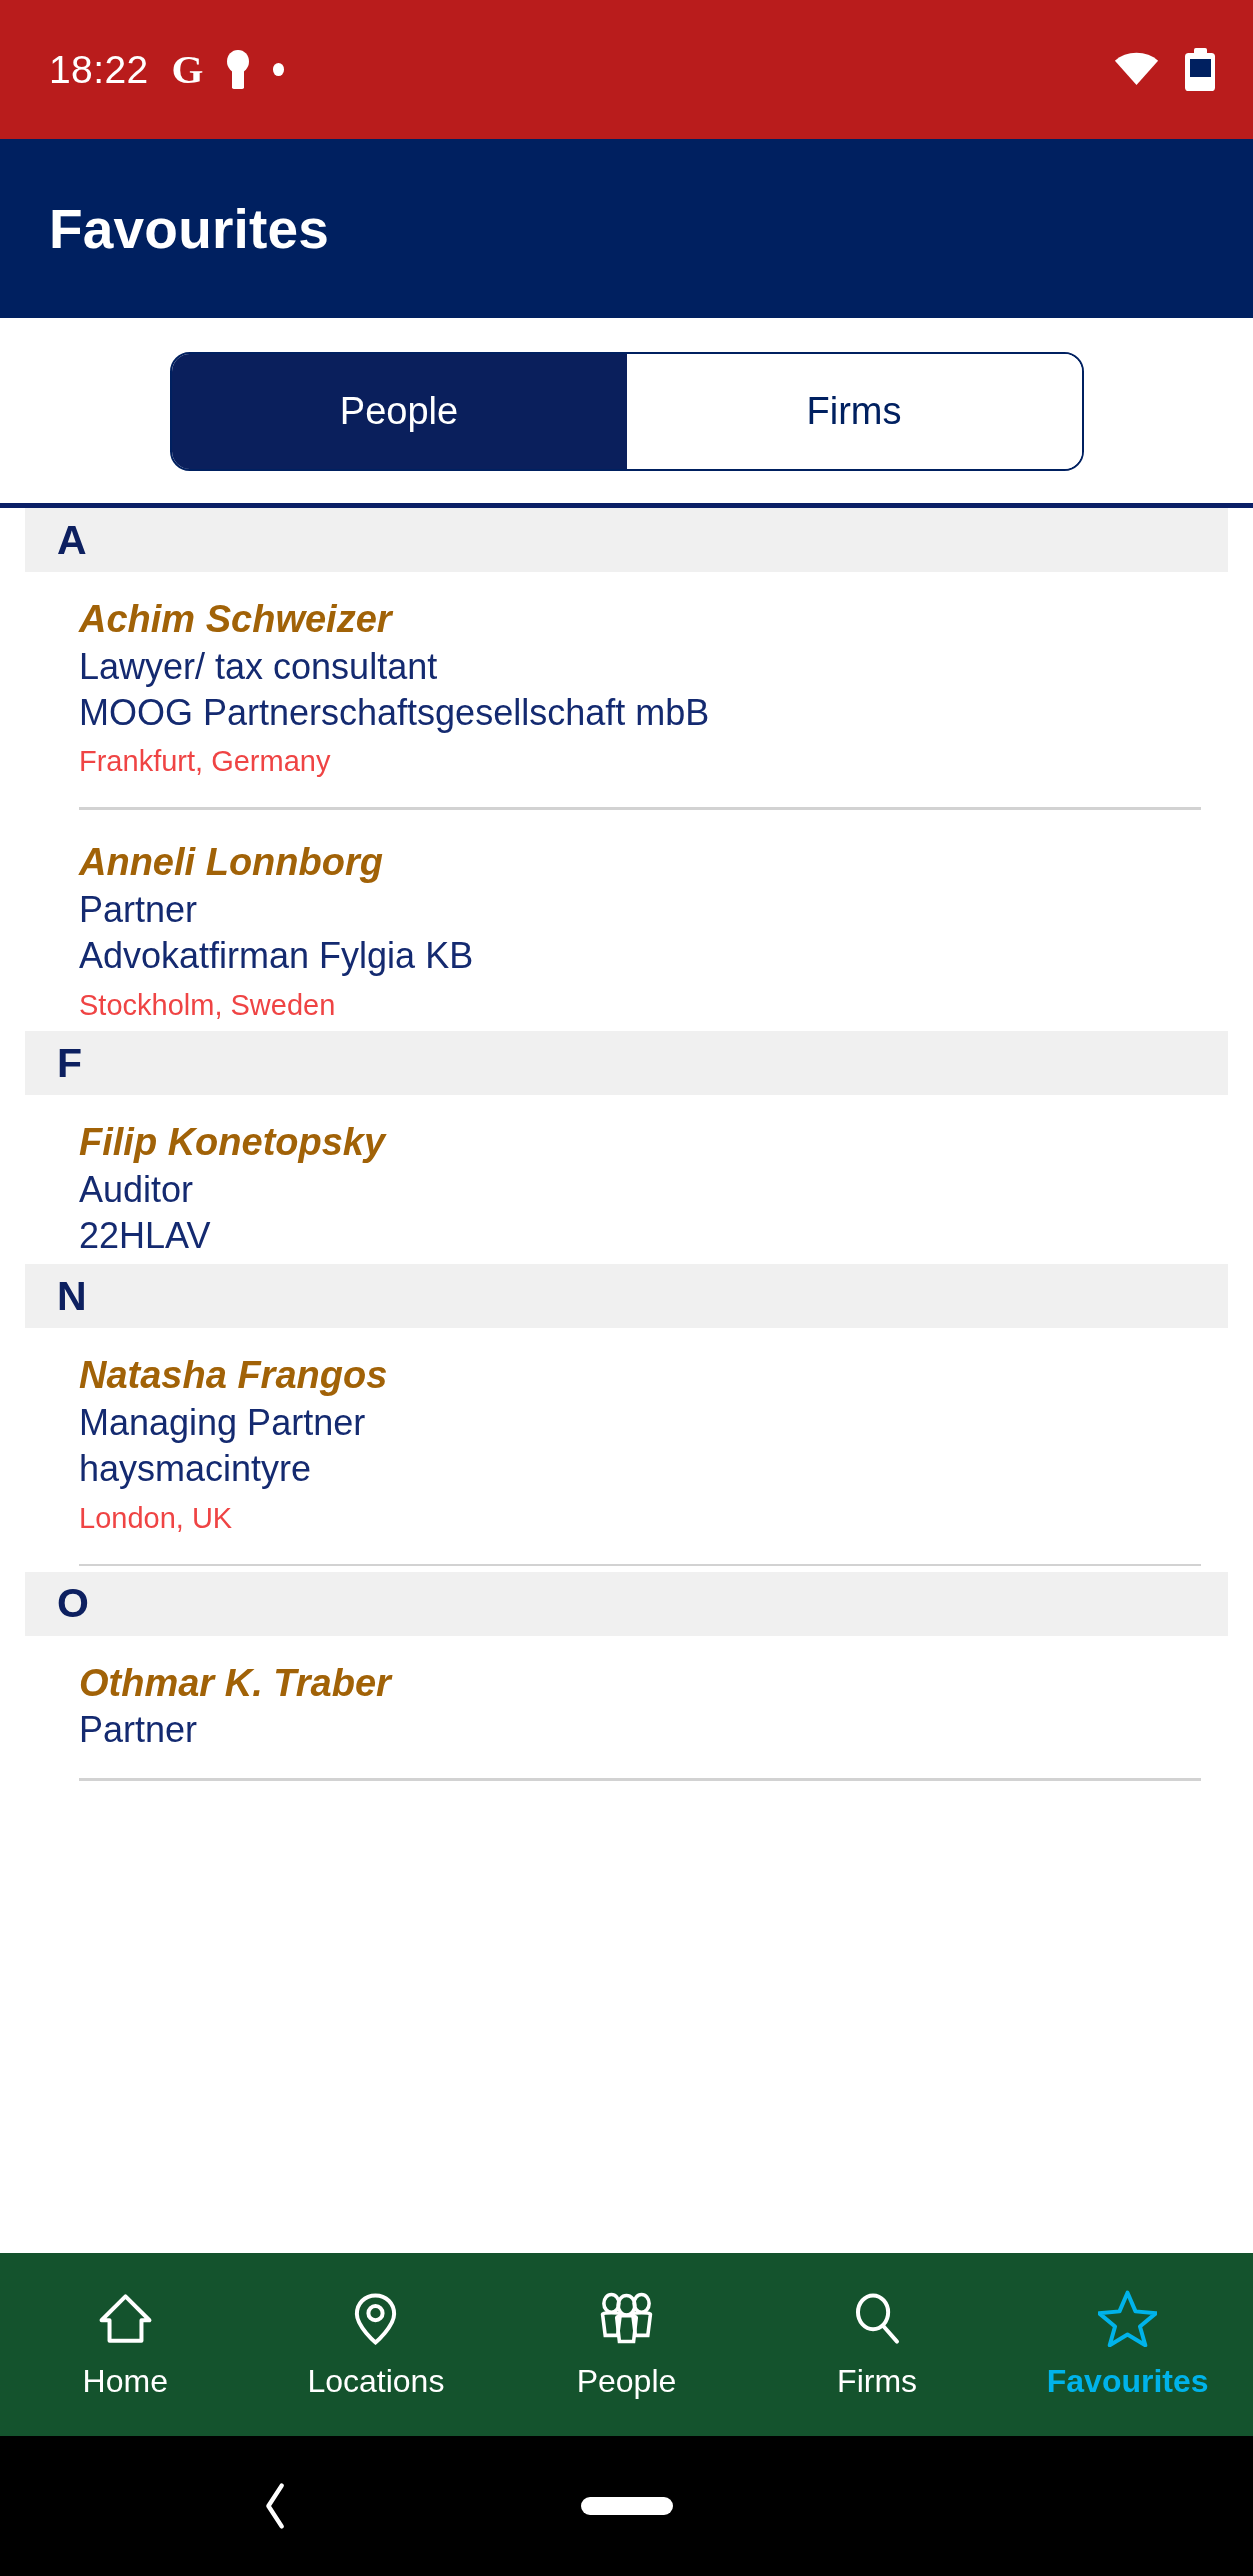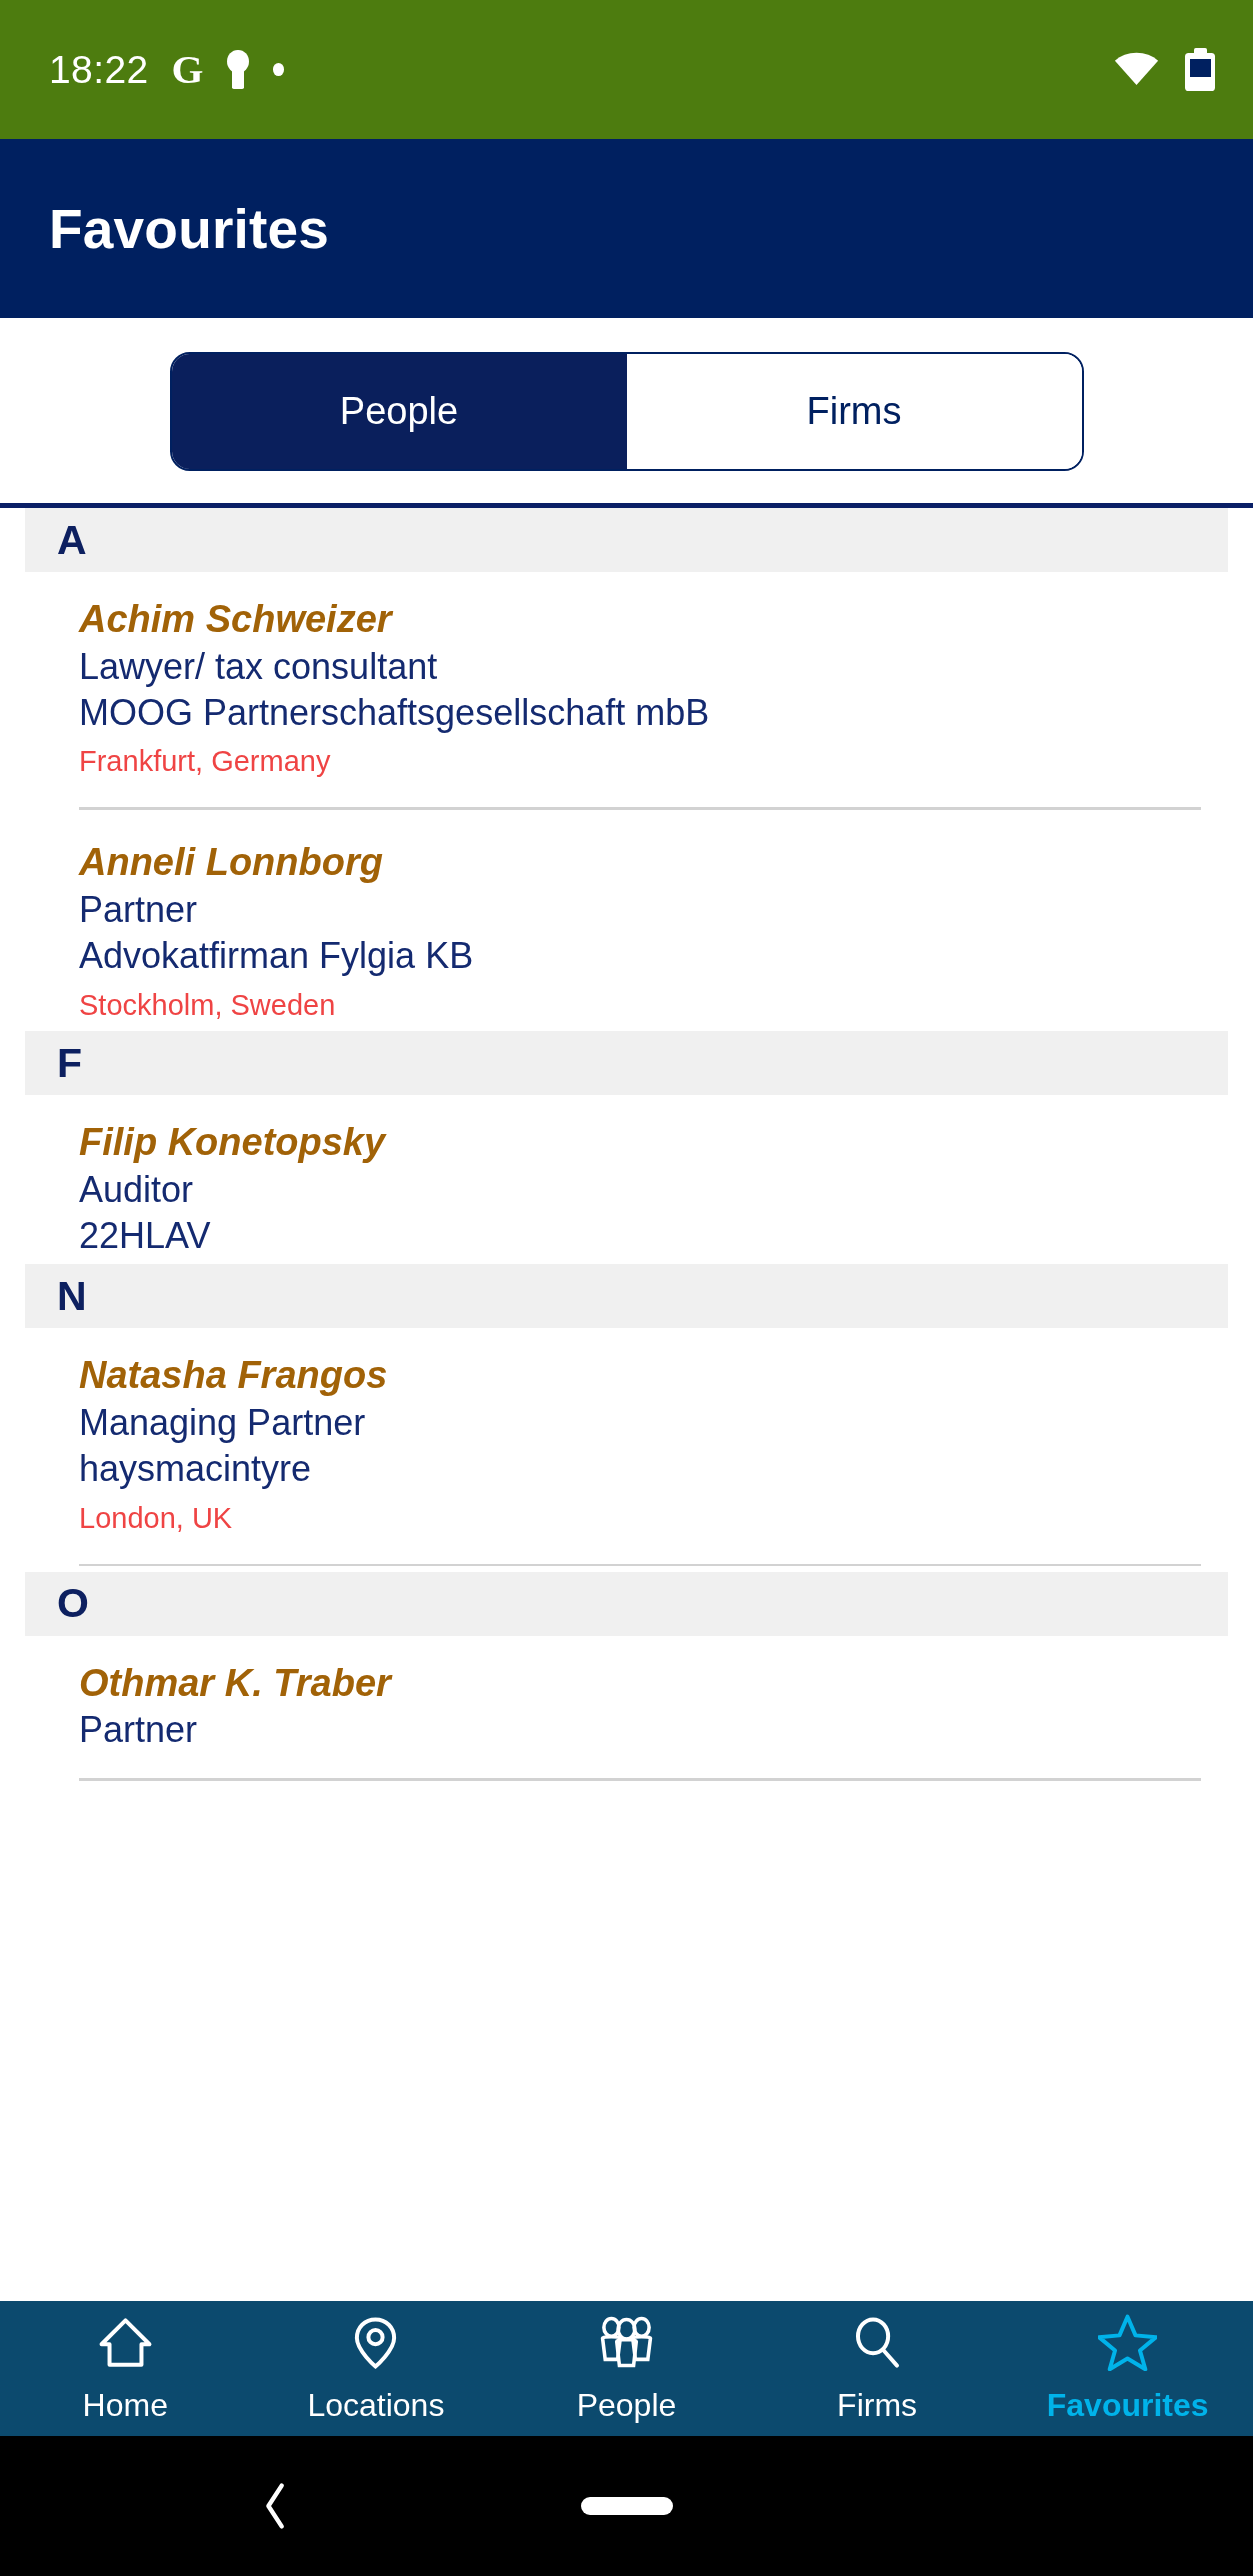--- a/index.html
+++ b/index.html
@@ -6,21 +6,21 @@
   html, body {
     width:1253px; height:2576px;
     background:#ffffff;
     font-family:"Liberation Sans", sans-serif;
     overflow:hidden;
   }
   #app { position:relative; width:1253px; height:2576px; display:flex; flex-direction:column; }
 
   
   .statusbar {
-    height:139px; background:#4d7c0f;
+    height:139px; background:#b91c1c;
     display:flex; align-items:center;
     padding:0 38px 0 49px; flex:0 0 auto;
   }
   .status-left { display:flex; align-items:center; gap:23px; }
   .status-time { color:#fff; font-size:39px; font-weight:500; letter-spacing:0.4px; }
   .gicon {
     color:#fff; font-size:41px; font-weight:700;
     font-family:"Liberation Serif", serif; line-height:1;
   }
   .keyhole { width:23px; height:39px; position:relative; }
@@ -80,21 +80,21 @@
   .section-letter { font-size:41px; font-weight:700; color:#0d2060; }
   .entry { padding:23px 0 5.4px 79px; }
   .entry-name { font-size:38px; font-weight:700; color:#a16207; line-height:1.28;font-style:italic; }
   .entry-title { font-size:36px; color:#142a70; line-height:1.28; }
   .entry-firm  { font-size:36px; color:#142a70; line-height:1.28; }
   .entry-loc   { font-size:29px; color:#ef4444; line-height:1.45; padding-top:4.5px; }
   .divider { height:2.7px; background:#d2d2d2; margin:25px 52px 0 0; }
 
   
   .bottomnav {
-    flex:0 0 auto; height:135px; background:#0c4a6e;
+    flex:0 0 auto; height:183px; background:#14532d;
     display:flex; align-items:center;justify-content:space-between;
   }
   .nav-item {
     flex:1 1 20%; display:flex; flex-direction:column;
     align-items:center; justify-content:center; gap:14.3px;
   }
   .nav-icon { width:59px; height:59px; display:flex; align-items:center; justify-content:center; }
   .nav-label { font-size:32px; color:#ffffff; }
   .nav-item.active .nav-label { color:#00b3ea; font-weight:700; }
 

